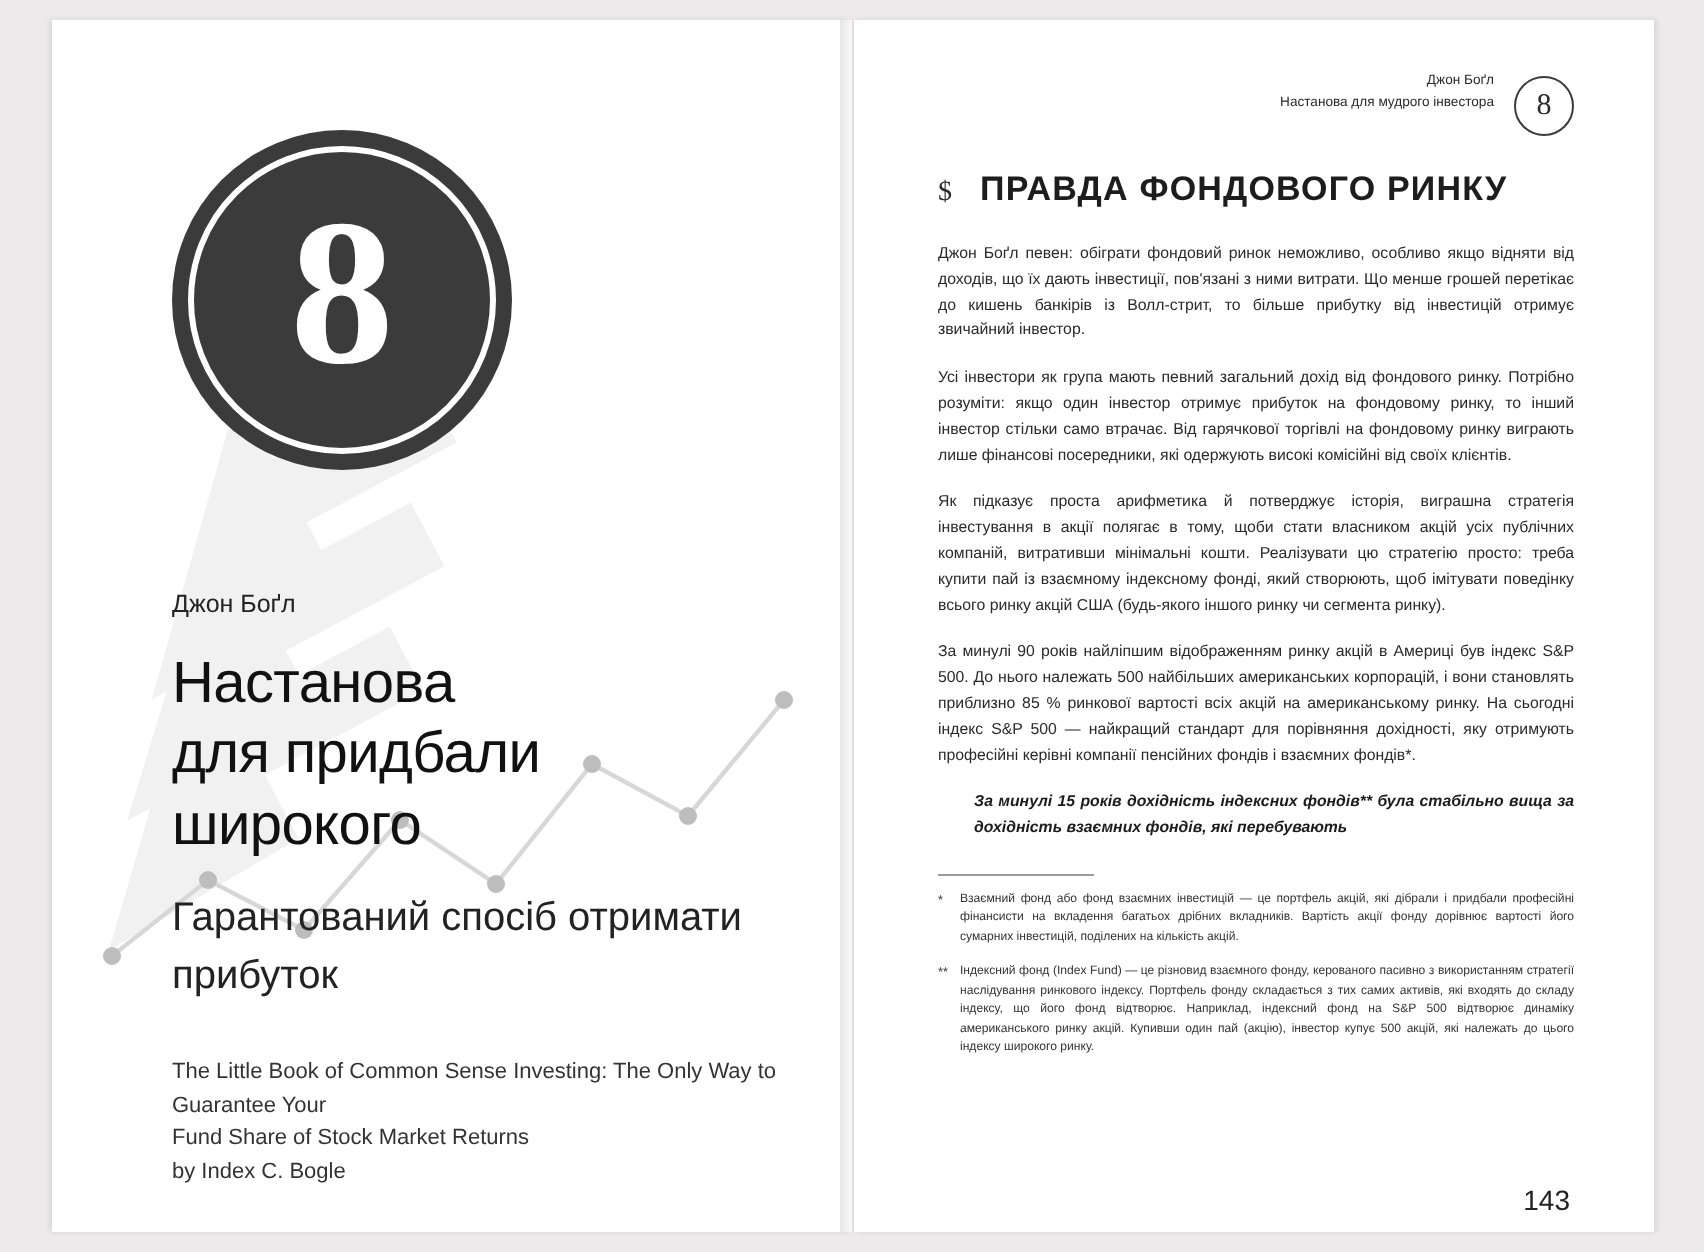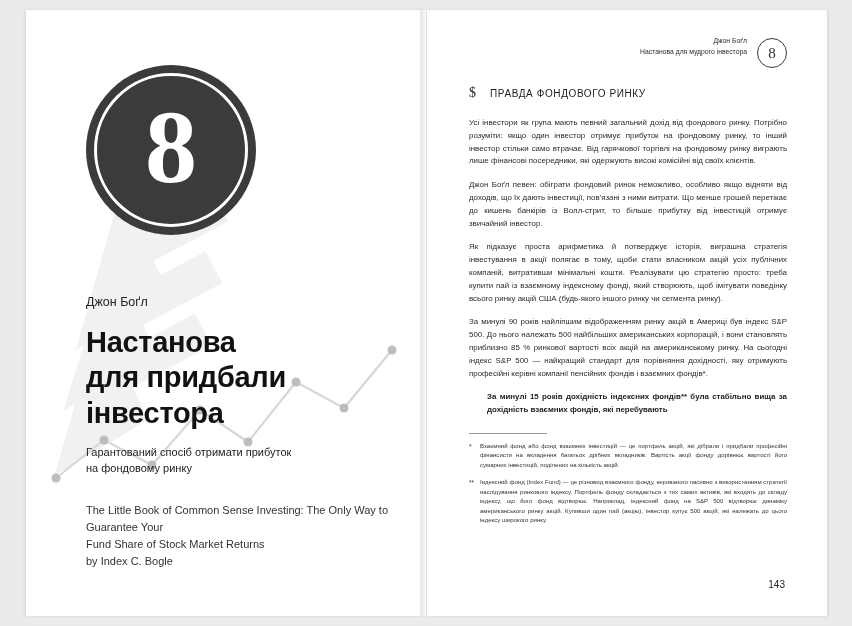--- a/index.html
+++ b/index.html
@@ -89,28 +89,28 @@
     top: 285px;
     width: 320px;
   }
   .author {
     font-size: 12.5px;
     color: #222;
     margin-bottom: 16px;
   }
   .booktitle {
     font-size: 29px;
-    font-weight: bold;
+    font-weight: normal;
     color: #111;
     line-height: 1.22;
     letter-spacing: -0.3px;
     margin: 0 0 14px 0;
   }
   .subtitle {
-    font-size: 11px;
+    font-size: 20px;
     color: #222;
     line-height: 1.42;
     margin-bottom: 26px;
   }
   .origtitle {
     font-size: 11px;
     color: #333;
     line-height: 1.52;
   }
 
@@ -149,37 +149,38 @@
     gap: 14px;
     margin-top: 28px;
     margin-bottom: 16px;
   }
   .dollar {
     font-family: "Liberation Serif", serif;
     font-size: 14px;
     color: #2b2b2b;
   }
   .chaptitle {
-    font-size: 10px;
-    font-weight: normal;
+    font-size: 17px;
+    font-weight: bold;
     letter-spacing: 0.6px;
     color: #1d1d1d;
   }
   p.body {
     font-size: 7.9px;
     line-height: 1.62;
     color: #2a2a2a;
     text-align: justify;
     margin: 0 0 11px 0;
   }
   .pullquote {
     font-size: 7.9px;
     line-height: 1.62;
     color: #1c1c1c;
     font-weight: bold;
+    font-style: italic;
     text-align: justify;
     margin: 4px 0 0 18px;
   }
   .fn-rule {
     width: 78px;
     height: 1px;
     background: #9a9a9a;
     margin: 16px 0 8px 0;
   }
   .fn {
@@ -196,22 +197,22 @@
   }
   .fn .txt {
     font-size: 6.05px;
     line-height: 1.56;
     color: #333;
     text-align: justify;
   }
   .folio {
     position: absolute;
     right: 42px;
-    bottom: 26px;
-    font-size: 10px;
+    bottom: 8px;
+    font-size: 14px;
     color: #222;
   }
 </style>
 </head>
 <body>
 
 <div class="spread">
 
   <div class="page page-left">
 
@@ -240,25 +241,24 @@
       <div class="ring">
         <span class="num">8</span>
       </div>
     </div>
 
     <div class="cover-text">
       <div class="author">Джон Боґл</div>
       <h1 class="booktitle">
         <span>Настанова</span><br>
         <span>для придбали</span><br>
-        <span>інвестора</span>
+        <span>широкого</span>
       </h1>
       <div class="subtitle">
         <span>Гарантований спосіб отримати прибуток</span><br>
-        <span>на фондовому ринку</span>
       </div>
       <div class="origtitle">
         <span>The Little Book of Common Sense Investing: The Only Way to Guarantee Your</span><br>
         <span>Fund Share of Stock Market Returns</span><br>
         <span>by Index C. Bogle</span>
       </div>
     </div>
   </div>
 
   <div class="gutter"></div>
@@ -270,22 +270,22 @@
         <span>Джон Боґл</span><br>
         <span>Настанова для мудрого інвестора</span>
       </div>
       <div class="chapcircle">8</div>
 
       <div class="chaptitle-row">
         <span class="dollar">$</span>
         <span class="chaptitle">ПРАВДА ФОНДОВОГО РИНКУ</span>
       </div>
 
+      <p class="body">Джон Боґл певен: обіграти фондовий ринок неможливо, особливо якщо відняти від доходів, що їх дають інвестиції, пов'язані з ними витрати. Що менше грошей перетікає до кишень банкірів із Волл-стрит, то більше прибутку від інвестицій отримує звичайний інвестор.</p>
       <p class="body">Усі інвестори як група мають певний загальний дохід від фондового ринку. Потрібно розуміти: якщо один інвестор отримує прибуток на фондовому ринку, то інший інвестор стільки само втрачає. Від гарячкової торгівлі на фондовому ринку виграють лише фінансові посередники, які одержують високі комісійні від своїх клієнтів.</p>
-      <p class="body">Джон Боґл певен: обіграти фондовий ринок неможливо, особливо якщо відняти від доходів, що їх дають інвестиції, пов'язані з ними витрати. Що менше грошей перетікає до кишень банкірів із Волл-стрит, то більше прибутку від інвестицій отримує звичайний інвестор.</p>
       <p class="body">Як підказує проста арифметика й потверджує історія, виграшна стратегія інвестування в акції полягає в тому, щоби стати власником акцій усіх публічних компаній, витративши мінімальні кошти. Реалізувати цю стратегію просто: треба купити пай із взаємному індексному фонді, який створюють, щоб імітувати поведінку всього ринку акцій США (будь-якого іншого ринку чи сегмента ринку).</p>
       <p class="body">За минулі 90 років найліпшим відображенням ринку акцій в Америці був індекс S&amp;P 500. До нього належать 500 найбільших американських корпорацій, і вони становлять приблизно 85 % ринкової вартості всіх акцій на американському ринку. На сьогодні індекс S&amp;P 500 — найкращий стандарт для порівняння дохідності, яку отримують професійні керівні компанії пенсійних фондів і взаємних фондів*.</p>
 
       <div class="pullquote">За минулі 15 років дохідність індексних фондів** була стабільно вища за дохідність взаємних фондів, які перебувають</div>
 
       <div class="fn-rule"></div>
 
       <div class="fn">
         <span class="mark">*</span>
         <span class="txt">Взаємний фонд або фонд взаємних інвестицій — це портфель акцій, які дібрали і придбали професійні фінансисти на вкладення багатьох дрібних вкладників. Вартість акції фонду дорівнює вартості його сумарних інвестицій, поділених на кількість акцій.</span>

